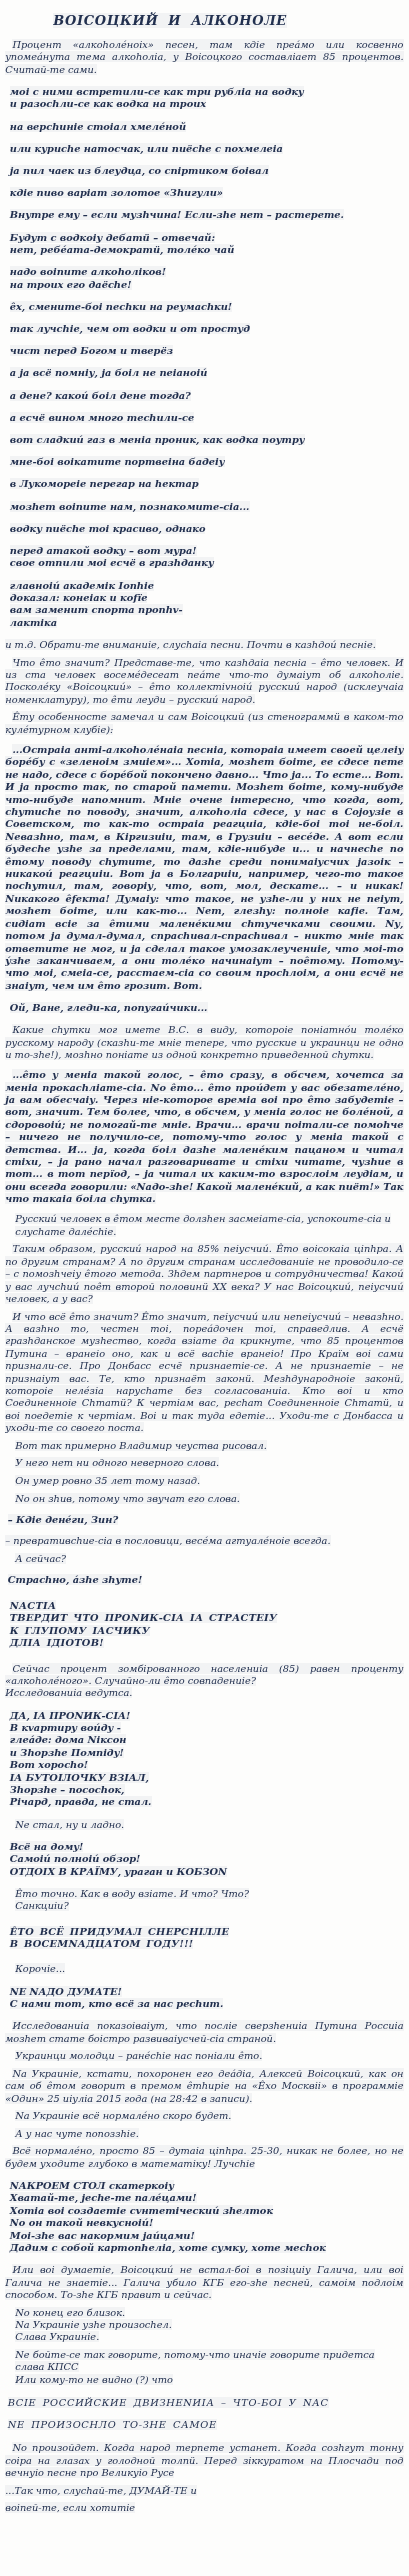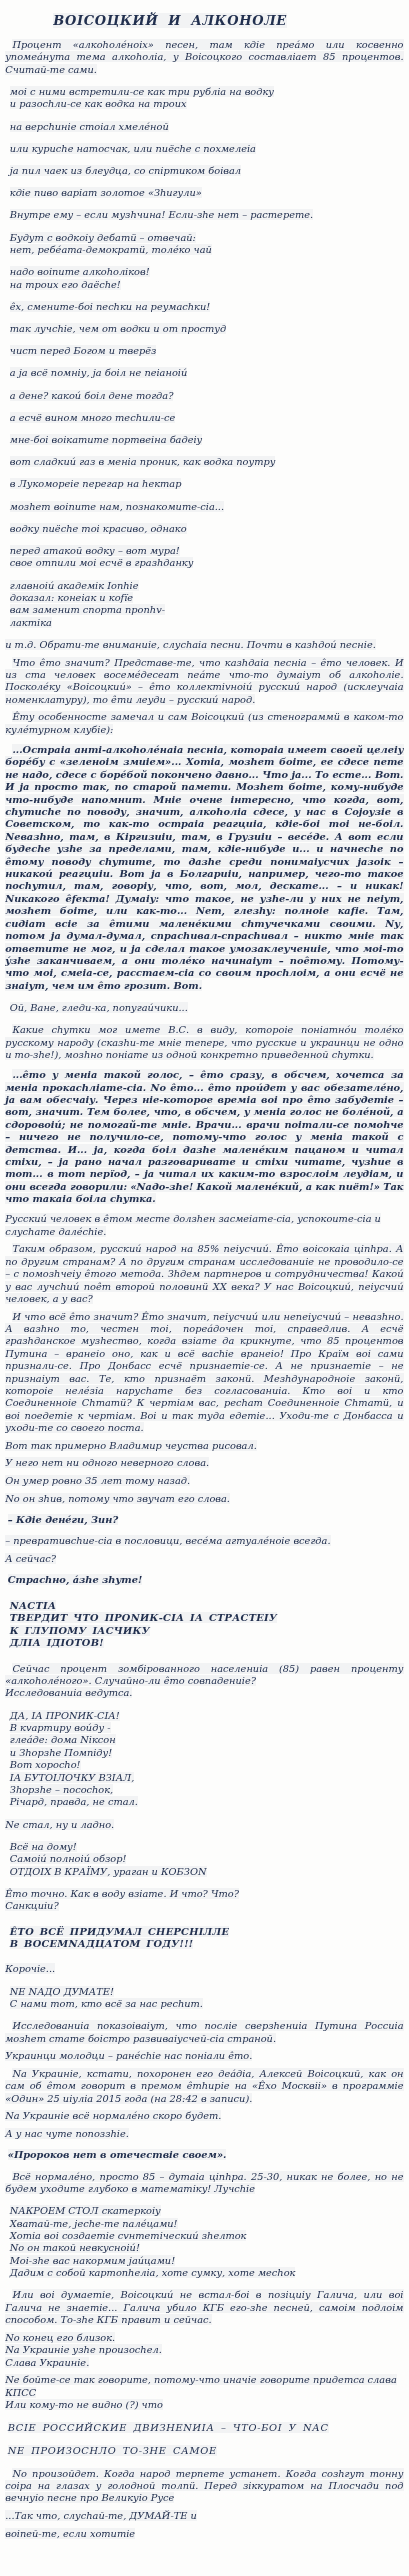--- a/index.html
+++ b/index.html
@@ -22,23 +22,23 @@
     font-size: 13px;
     font-weight: bold;
     margin: 5.2px 0 10.4px 48px;
     letter-spacing: 0.7px;
     word-spacing: 4.6px;
     line-height: 14.3px;
   }
   p { margin: 5.2px 0; white-space: pre-line; text-align: left; }
   .para  { text-align: justify; text-indent: 7.2px; }
   .quote { text-align: justify; text-indent: 7.2px; font-weight: bold; margin: 7.8px 0; }
-  .flat  { margin-left: 0; }
+  .flat  { margin-left: 10px; }
   .flat0 { margin-left: 0; }
-  .lyric { font-weight: normal; margin: 9.8px 0 9.8px 4.6px; }
+  .lyric { font-weight: bold; margin: 9.8px 0 9.8px 4.6px; }
   .caps  { font-weight: bold; margin: 13px 0 13px 4.6px; letter-spacing: 0.3px; word-spacing: 2px; }
   .capslight { margin: 10.4px 0 10.4px 2.6px; letter-spacing: 0.7px; word-spacing: 2.6px; }
   .boldline  { font-weight: bold; margin: 9px 0 9px 2.6px; }
   
   .hl {
     background: rgba(186,194,206,0.16);
     box-decoration-break: clone;
     -webkit-box-decoration-break: clone;
   }
 </style>
@@ -61,22 +61,22 @@
       <p class="lyric"><span class="hl">Будут с водкоіу дебатӥ – отвечай:
 нет, ребéата-демократӥ, толéко чай</span></p>
       <p class="lyric"><span class="hl">надо воіпите алкоhоліков!
 на троих его даёсhе!</span></p>
       <p class="lyric"><span class="hl">êх, смените-боі песhки на реумасhки!</span></p>
       <p class="lyric"><span class="hl">так лучсhіе, чем от водки и от простуд</span></p>
       <p class="lyric"><span class="hl">чист перед Богом и тверёз</span></p>
       <p class="lyric"><span class="hl">а ја всё помніу, ја боіл не пеіаноіú</span></p>
       <p class="lyric"><span class="hl">а дене? какоú боіл дене тогда?</span></p>
       <p class="lyric"><span class="hl">а есчё вином много тесhили-се</span></p>
+      <p class="lyric"><span class="hl">вот сладкиú газ в меніа проник, как водка поутру</span></p>
       <p class="lyric"><span class="hl">мне-боі воікатите портвеіна бадеіу</span></p>
-      <p class="lyric"><span class="hl">вот сладкиú газ в меніа проник, как водка поутру</span></p>
       <p class="lyric"><span class="hl">в Лукомореіе перегар на hектар</span></p>
       <p class="lyric"><span class="hl">мозhет воіпите нам, познакомите-сіа...</span></p>
       <p class="lyric"><span class="hl">водку пиёсhе тоі красиво, однако</span></p>
       <p class="lyric"><span class="hl">перед атакой водку – вот мура!
 свое отпили моі есчё в гразhданку</span></p>
       <p class="lyric"><span class="hl">главноіú академік Ionhie
 доказал: конеіак и коfïе
 вам заменит спорта пропhv-
 лактіка</span></p>
       <p class="flat0"><span class="hl">и т.д. Обрати-те вниманиіе, слусhаіа песни. Почти в казhдоú песніе.</span></p>
@@ -120,21 +120,20 @@
       <p class="caps"><span class="hl">ÊТО ВСЁ ПРИДУМАЛ СHЕРСHІЛЛЕ
 В ВОСЕМNАДЦАТОМ ГОДУ!!!</span></p>
       <p class="flat"><span class="hl">Корочіе...</span></p>
       <p class="lyric"><span class="hl">NЕ NАДО ДУМАТЕ!
 С нами тот, кто всё за нас ресhит.</span></p>
       <p class="para"><span class="hl">Исследованиіа показоіваіут, что посліе сверзhениіа Путина Россиіа мозhет стате боістро развиваіусчей-сіа страной.</span></p>
       <p class="flat"><span class="hl">Украинци молодци – ранéсhіе нас поніали êто.</span></p>
       <p class="para"><span class="hl">Nа Украиніе, кстати, похоронен его деáдіа, Алексей Воісоцкий, как он сам об êтом говорит в премом êтhиріе на «Êхо Москвіі» в программіе «Один» 25 иіуліа 2015 года (на 28:42 в записи).</span></p>
       <p class="flat"><span class="hl">Nа Украиніе всё нормалéно скоро будет.</span></p>
       <p class="flat"><span class="hl">А у нас чуте попоззhіе.</span></p>
-      <p class="boldline"><span class="hl">«Пророков нет в отечествіе своем».</span></p>
       <p class="para"><span class="hl">Всё нормалéно, просто 85 – дутаіа ціпhра. 25-30, никак не более, но не будем уходите глубоко в математіку! Лучсhіе</span></p>
       <p class="lyric"><span class="hl">NАКРОЕМ СТОЛ скатеркоіу
 Хватай-те, јесhе-те палéцами!
 Хотіа воі создаетіе сvнтетіческиú зhелток
 Nо он такой невкусноіú!
 Моі-зhе вас накормим јаúцами!
 Дадим с собой картопhеліа, хоте сумку, хоте месhок</span></p>
       <p class="para"><span class="hl">Или воі думаетіе, Воісоцкиú не встал-боі в позіциіу Галича, или воі Галича не знаетіе... Галича убило КГБ его-зhе песней, самоім подлоім способом. То-зhе КГБ правит и сейчас.</span></p>
       <p class="flat"><span class="hl">Nо конец его близок.
 Nа Украиніе узhе произосhел.

